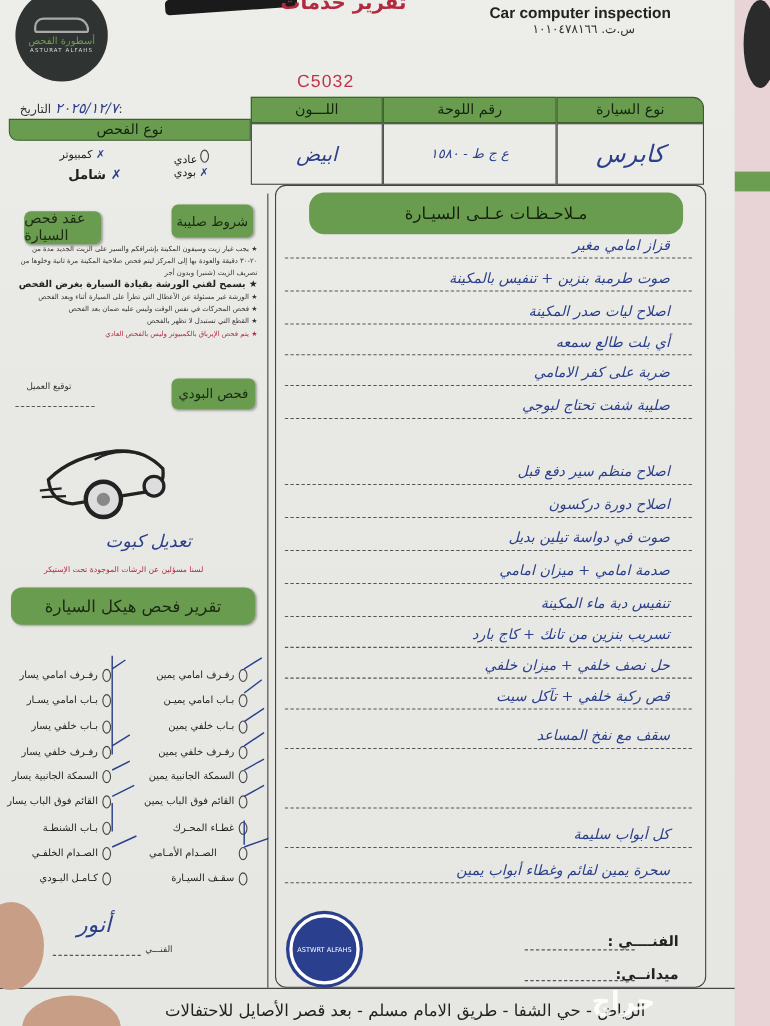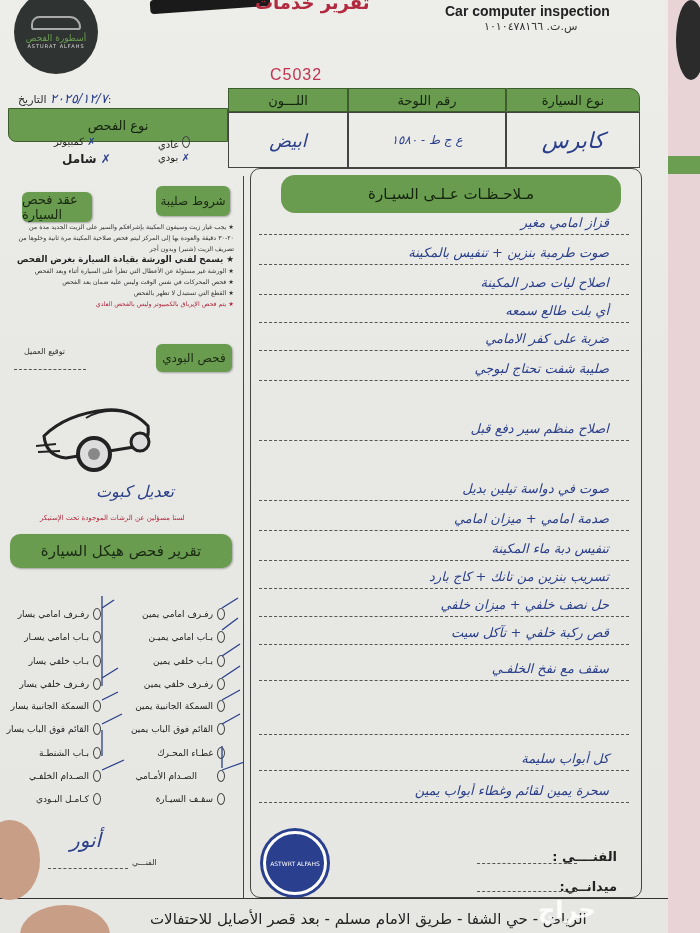--- a/index.html
+++ b/index.html
@@ -72,21 +72,21 @@
 
   <div class="date">
     <span class="hand">٢٠٢٥/١٢/٧</span>
     <span>التاريخ:</span>
   </div>
 
   <div class="tbl">
     <div class="hdr" style="left:498px;width:134px;border-radius:0 10px 0 0;">نوع السيارة</div>
     <div class="hdr" style="left:340px;width:158px;">رقم اللوحة</div>
     <div class="hdr" style="left:220px;width:120px;">اللـــون</div>
-    <div class="hdr" style="left:0;top:20px;width:220px;height:34px;border-radius:0 0 0 8px;">نوع الفحص</div>
+    <div class="hdr" style="left:0;top:20px;width:220px;height:20px;border-radius:0 0 0 8px;">نوع الفحص</div>
 
     <div class="cell" style="left:498px;width:134px;font-size:22px;">
       <span class="hand">كابرس</span>
     </div>
     <div class="cell" style="left:340px;width:158px;font-size:12px;">
       <span class="hand">ع ج ط - ١٥٨٠</span>
     </div>
     <div class="cell" style="left:220px;width:120px;font-size:18px;">
       <span class="hand">ابيض</span>
     </div>
@@ -242,27 +242,28 @@
   <div class="rightcol">
     <div class="notes-hdr">مـلاحـظـات عـلـى السيـارة</div>
 
     <div class="note-line" style="top:46px;">قزاز امامي مغير</div>
     <div class="note-line" style="top:76px;">صوت طرمبة بنزين + تنفيس بالمكينة</div>
     <div class="note-line" style="top:106px;">اصلاح ليات صدر المكينة</div>
     <div class="note-line" style="top:134px;">أي بلت طالع سمعه</div>
     <div class="note-line" style="top:162px;">ضربة على كفر الامامي</div>
     <div class="note-line" style="top:192px;">صليبة شفت تحتاج لبوجي</div>
     <div class="note-line" style="top:252px;">اصلاح منظم سير دفع قبل</div>
+    <div class="note-line" style="top:282px;">اصلاح دورة دركسون</div>
     <div class="note-line" style="top:312px;">صوت في دواسة تيلين بديل</div>
     <div class="note-line" style="top:342px;">صدمة امامي + ميزان امامي</div>
     <div class="note-line" style="top:372px;">تنفيس دبة ماء المكينة</div>
     <div class="note-line" style="top:400px;">تسريب بنزين من تانك + كاج بارد</div>
     <div class="note-line" style="top:428px;">حل نصف خلفي + ميزان خلفي</div>
     <div class="note-line" style="top:456px;">قص ركبة خلفي + تآكل سيت</div>
-    <div class="note-line" style="top:492px;">سقف مع نفخ الخلفـي</div>
+    <div class="note-line" style="top:492px;">سقف مع نفخ المساعد</div>
     <div class="note-line" style="top:546px;"></div>
     <div class="note-line" style="top:582px;">كل أبواب سليمة</div>
     <div class="note-line" style="top:614px;">سحرة يمين لقائم وغطاء أبواب يمين</div>
 
     <div class="field" style="right:24px;top:680px;">الفنــــي :</div>
     <div class="dashline" style="position:absolute;left:226px;top:694px;width:100px;"></div>
     <div class="field" style="right:24px;top:710px;">ميدانــي:</div>
     <div class="dashline" style="position:absolute;left:226px;top:722px;width:100px;"></div>
 
     <div class="stamp" style="left:12px;top:662px;width:64px;height:64px;">

